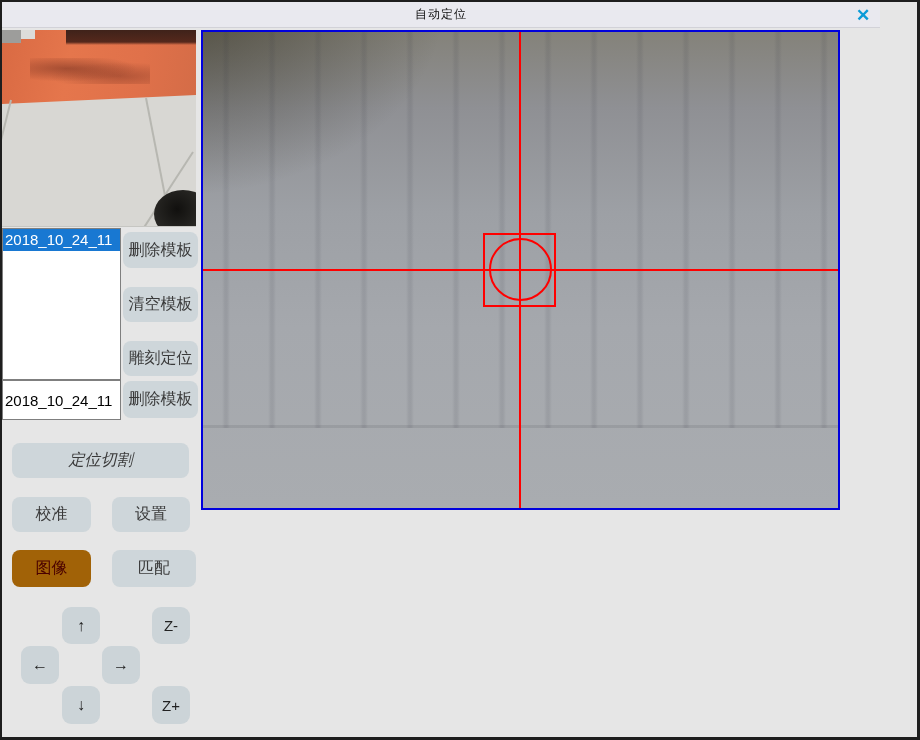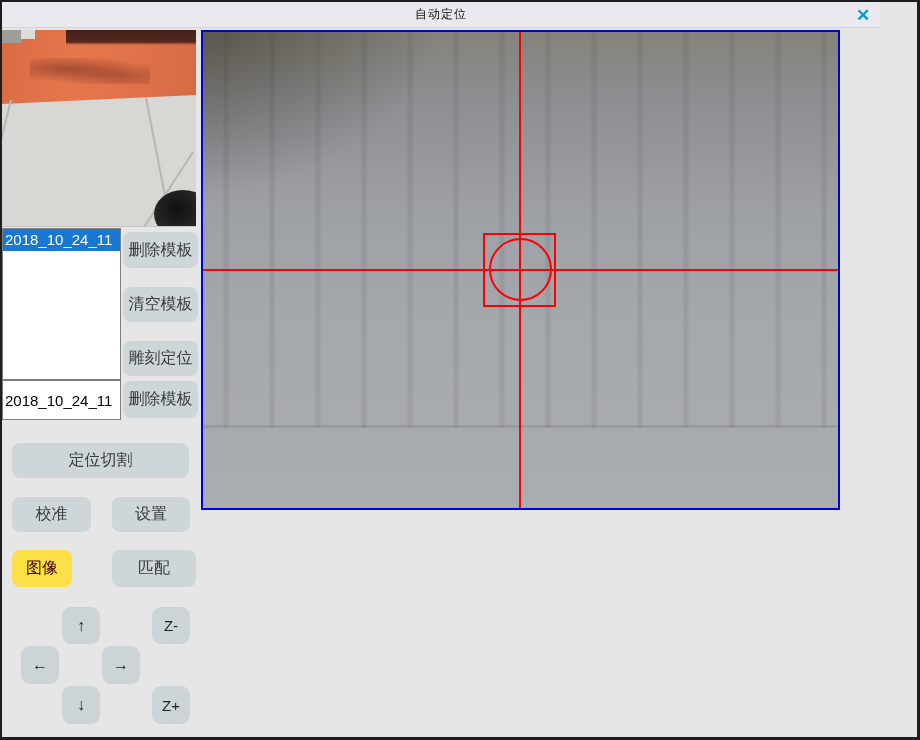--- a/index.html
+++ b/index.html
@@ -79,24 +79,24 @@
     position:absolute; background:#ced6da; border:none; border-radius:8px;
     color:#3a3a3a; font-size:16px; font-family:"Liberation Sans", sans-serif;
     display:flex; align-items:center; justify-content:center; cursor:pointer;
   }
   .tpl-btn { left:121px; width:75px; }
   #btn-delete  { top:230px; height:36px; }
   #btn-clear   { top:285px; height:35px; }
   #btn-engrave { top:339px; height:35px; }
   #btn-add     { top:379px; height:37px; }
 
-  #btn-poscut    { left:10px; top:441px; width:177px; height:35px; }
+  #btn-poscut    { left:10px; top:441px; width:177px; height:35px;font-style:italic; }
   #btn-calibrate { left:10px; top:495px; width:79px; height:35px; }
   #btn-settings  { left:110px; top:495px; width:78px; height:35px; }
-  #btn-image     { left:10px; top:548px; width:60px; height:37px; background:#fde047; color:#4a0000; }
+  #btn-image     { left:10px; top:548px; width:79px; height:37px; background:#a16207; color:#4a0000; }
   #btn-match     { left:110px; top:548px; width:84px; height:37px; }
 
   .jog { background:#ccd4d8; border-radius:9px; font-size:16px; color:#222; }
   #jog-up     { left:60px;  top:605px; width:38px; height:37px; }
   #jog-zminus { left:150px; top:605px; width:38px; height:37px; font-size:15px; }
   #jog-left   { left:19px;  top:644px; width:38px; height:38px; }
   #jog-right  { left:100px; top:644px; width:38px; height:38px; }
   #jog-down   { left:60px;  top:684px; width:38px; height:38px; }
   #jog-zplus  { left:150px; top:684px; width:38px; height:38px; font-size:15px; }
 

